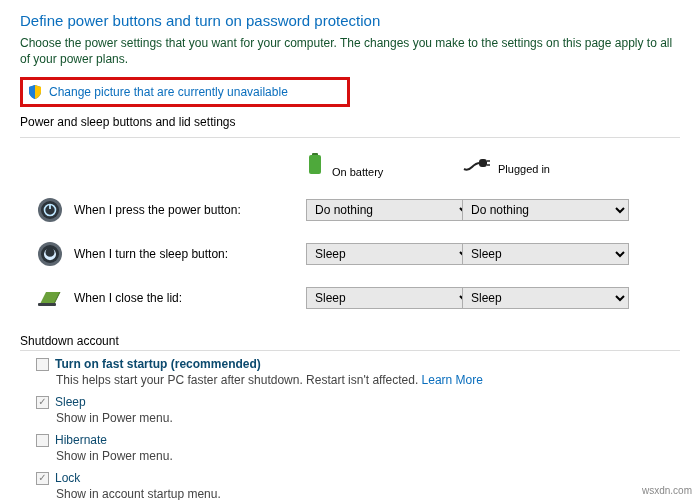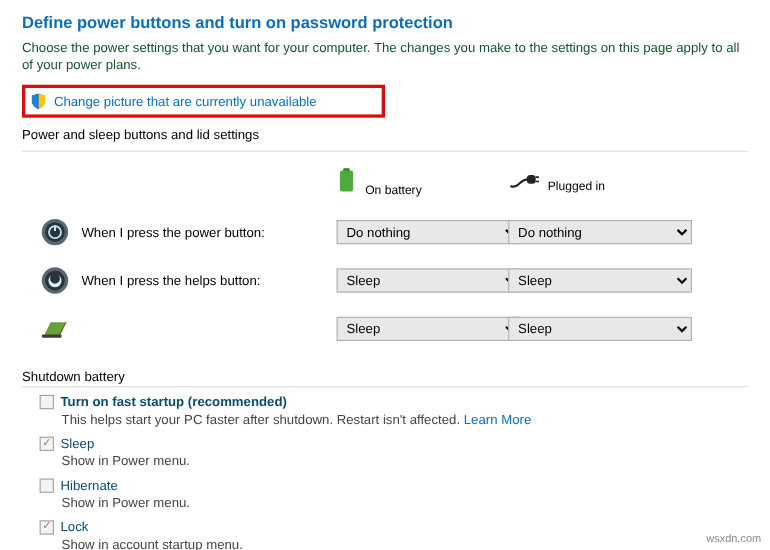--- a/index.html
+++ b/index.html
@@ -9,21 +9,21 @@
       color: #000;
       background: #fff;
       width: 700px;
       height: 500px;
       padding: 12px 20px;
       position: relative;
     }
     .title {
       color: #0a6ebd;
       font-size: 15px;
-      font-weight: 700;
+      font-weight: 400;
       margin-bottom: 6px;
     }
     .desc {
       color: #14532d;
       margin-bottom: 10px;
       line-height: 1.35;
     }
     .change-row {
       display: flex;
       align-items: center;
@@ -168,47 +168,48 @@
   </select>
 
   <div class="row-label">
     <span class="row-icon">
       <svg width="26" height="26" viewBox="0 0 26 26">
         <circle cx="13" cy="13" r="12" fill="#5c6670"></circle>
         <circle cx="13" cy="13" r="9" fill="#2b333a"></circle>
         <path d="M16 8 A6 6 0 1 1 10 8 A4.5 4.5 0 1 0 16 8 Z" fill="#d6ecff"></path>
       </svg>
     </span>
-    <span>When I press the helps button:</span>
+    <span>When I turn the sleep button:</span>
   </div>
   <select class="combo">
     <option>Sleep</option>
   </select>
   <select class="combo">
     <option>Sleep</option>
   </select>
 
   <div class="row-label">
     <span class="row-icon">
       <svg width="28" height="24" viewBox="0 0 28 24">
         <path d="M4 18 L18 18 L24 6 L10 6 Z" fill="#6aa03a"></path>
         <path d="M4 18 L18 18 L24 6" fill="none" stroke="#456e22" stroke-width="1"></path>
         <rect x="2" y="17" width="18" height="3" rx="1" fill="#3a3f44"></rect>
       </svg>
     </span>
+    <span>When I close the lid:</span>
   </div>
   <select class="combo">
     <option>Sleep</option>
   </select>
   <select class="combo">
     <option>Sleep</option>
   </select>
 </div>
 
-<div class="shutdown-head">Shutdown battery</div>
+<div class="shutdown-head">Shutdown account</div>
 
 <div class="shutdown-list">
 
   <div class="sd-item">
     <div class="sd-top">
       <span class="chk disabled"></span>
       <span class="sd-label bold">Turn on fast startup (recommended)</span>
     </div>
     <div class="sd-sub">
       <span>This helps start your PC faster after shutdown. Restart isn't affected. </span><span class="link">Learn More</span>

